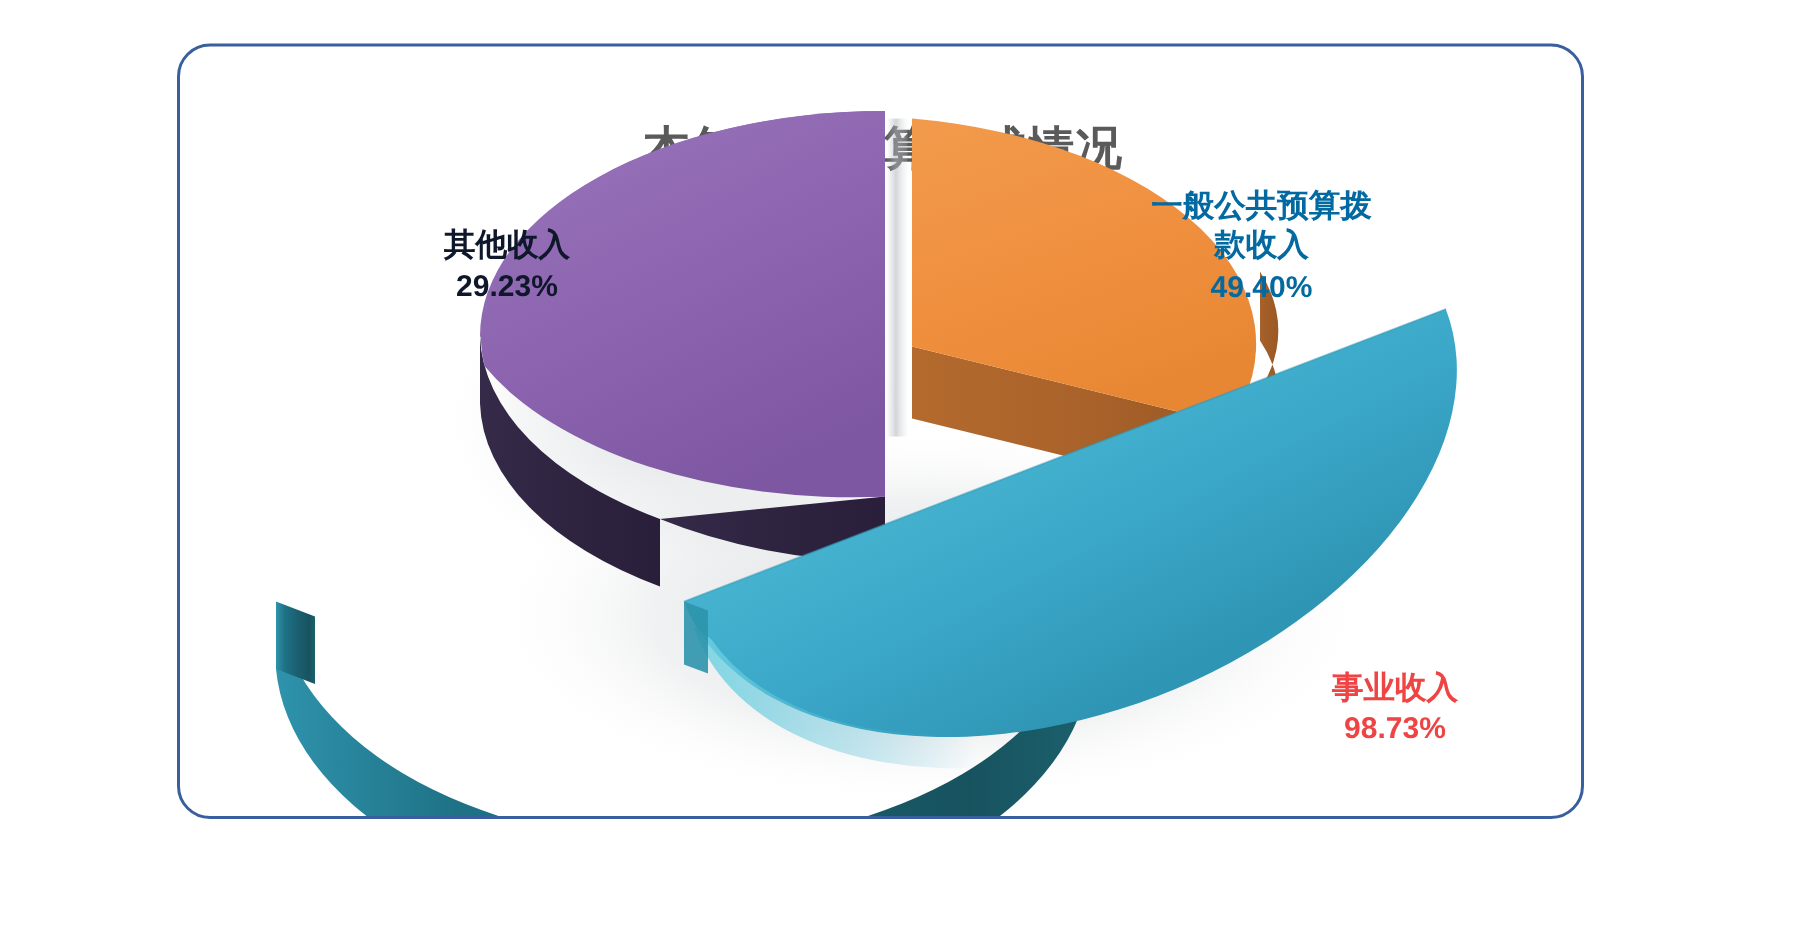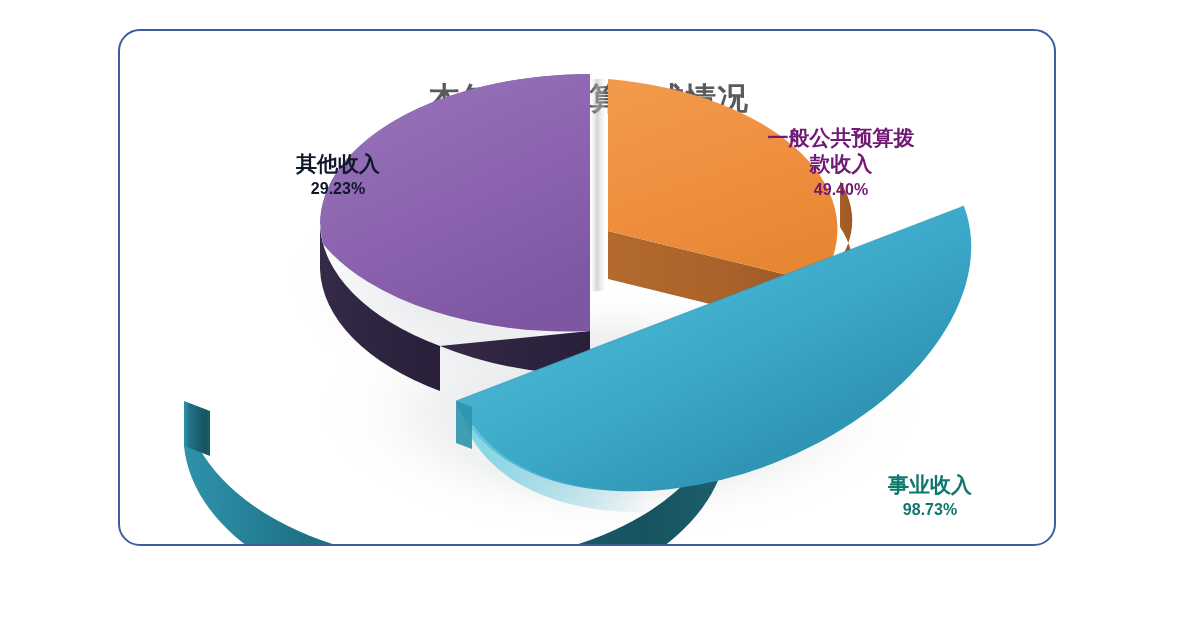--- a/index.html
+++ b/index.html
@@ -27,21 +27,21 @@
 
   
   #pie-stage{position:absolute;left:0;top:0;width:938px;height:513px;}
 
   
   .pie-label{
     position:absolute;text-align:center;line-height:1.25;
     font-weight:bold;white-space:nowrap;
   }
   .pie-label .name{font-size:21px;display:block;}
-  .pie-label .pct{font-size:16px;display:block;margin-top:2px;}
+  .pie-label .pct{font-size:20px;display:block;margin-top:2px;}
 
   #label-orange{left:621px;top:94px;width:200px;color:#F0913F;}
   #label-purple{left:118px;top:120px;width:200px;color:#7D5AA6;}
   #label-teal{left:710px;top:415px;width:200px;color:#3BA7C9;}
 </style>
 </head>
 <body>
 
 <div id="page">
 
@@ -160,30 +160,30 @@
       <g transform="translate(336,370) rotate(-21)">
         <path fill="url(#gTealTop)" d="M 0 0 A 272 172 0 0 0 544 0 Z"></path>
         <path fill="url(#gTealRim)" d="M 8 30 A 268 165 0 0 0 170 158 L 150 176 A 272 172 0 0 1 0 18 Z"></path>
       </g>
 
       <path fill="none" stroke="#2F95B4" stroke-width="1.2" opacity="0.5" d="M 336 370 L 844 175"></path>
 
       <path fill="#2E93AC" opacity="0.9" d="M 336 370 L 336 412 L 352 418 L 352 376 Z"></path>
     </svg>
 
-    <div class="pie-label" id="label-orange" style="color: #701a75; text-align: center;">
+    <div class="pie-label" id="label-orange" style="color: #0369a1; text-align: center;">
       <span class="name">一般公共预算拨</span>
       <span class="name">款收入</span>
       <span class="pct">49.40%</span>
     </div>
 
     <div class="pie-label" id="label-purple" style="color: #0f172a;">
       <span class="name">其他收入</span>
       <span class="pct">29.23%</span>
     </div>
 
-    <div class="pie-label" id="label-teal" style="color: #0f766e; margin-top: 26px;">
+    <div class="pie-label" id="label-teal" style="color: #ef4444;">
       <span class="name">事业收入</span>
       <span class="pct">98.73%</span>
     </div>
 
   </div>
 </div>
 
 </body></html>

